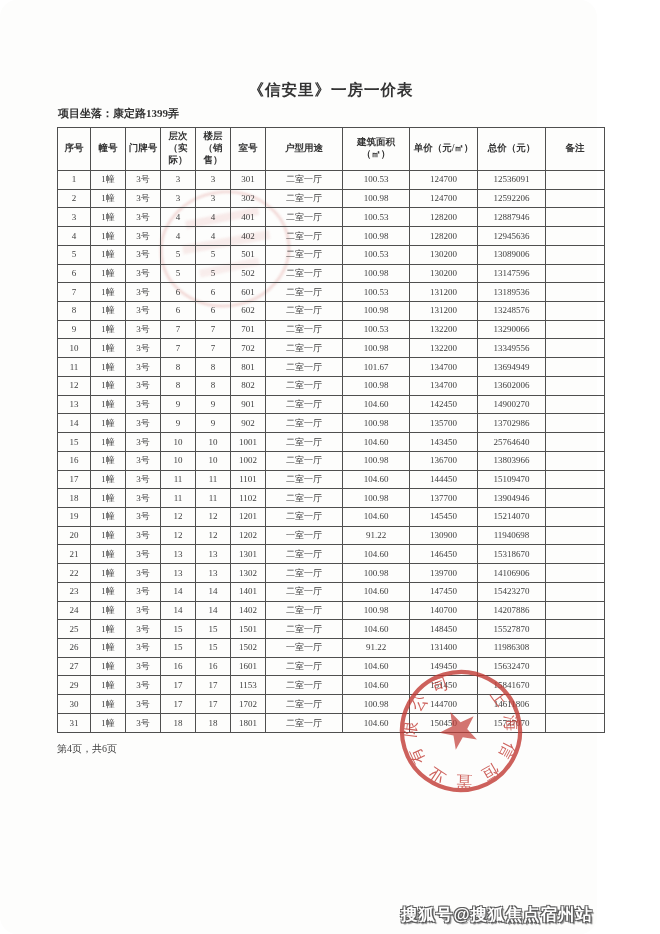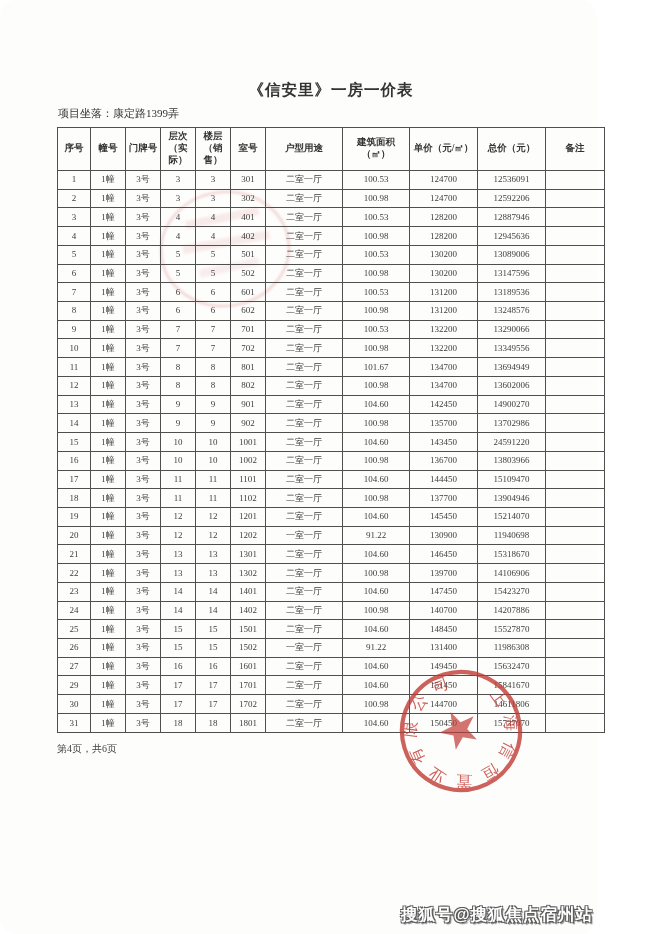--- a/index.html
+++ b/index.html
@@ -15,21 +15,21 @@
     background:#fdfdfc;
     border-radius:17px;
   }
   .doc-title{
     position:absolute;left:57px;top:80px;width:548px;
     text-align:center;font-size:15.5px;font-weight:bold;
     letter-spacing:1px;color:#333;
   }
   .project-location{
     position:absolute;left:58px;top:106px;
-    font-size:11px;font-weight:normal;color:#333;
+    font-size:11px;font-weight:bold;color:#333;
   }
   table.price-table{
     position:absolute;left:57px;top:127px;
     width:548px;height:606px;
     border-collapse:collapse;table-layout:fixed;
     background:transparent;
   }
   .price-table th,.price-table td{
     border:1px solid #4f4f4f;
     text-align:center;vertical-align:middle;
@@ -306,21 +306,21 @@
         <tr>
           <td>15</td>
           <td>1幢</td>
           <td>3号</td>
           <td>10</td>
           <td>10</td>
           <td>1001</td>
           <td>二室一厅</td>
           <td>104.60</td>
           <td>143450</td>
-          <td>24591220</td>
+          <td>25764640</td>
           <td></td>
         </tr>
         <tr>
           <td>16</td>
           <td>1幢</td>
           <td>3号</td>
           <td>10</td>
           <td>10</td>
           <td>1002</td>
           <td>二室一厅</td>
@@ -471,21 +471,21 @@
           <td>149450</td>
           <td>15632470</td>
           <td></td>
         </tr>
         <tr>
           <td>29</td>
           <td>1幢</td>
           <td>3号</td>
           <td>17</td>
           <td>17</td>
-          <td>1701</td>
+          <td>1153</td>
           <td>二室一厅</td>
           <td>104.60</td>
           <td>151450</td>
           <td>15841670</td>
           <td></td>
         </tr>
         <tr>
           <td>30</td>
           <td>1幢</td>
           <td>3号</td>

